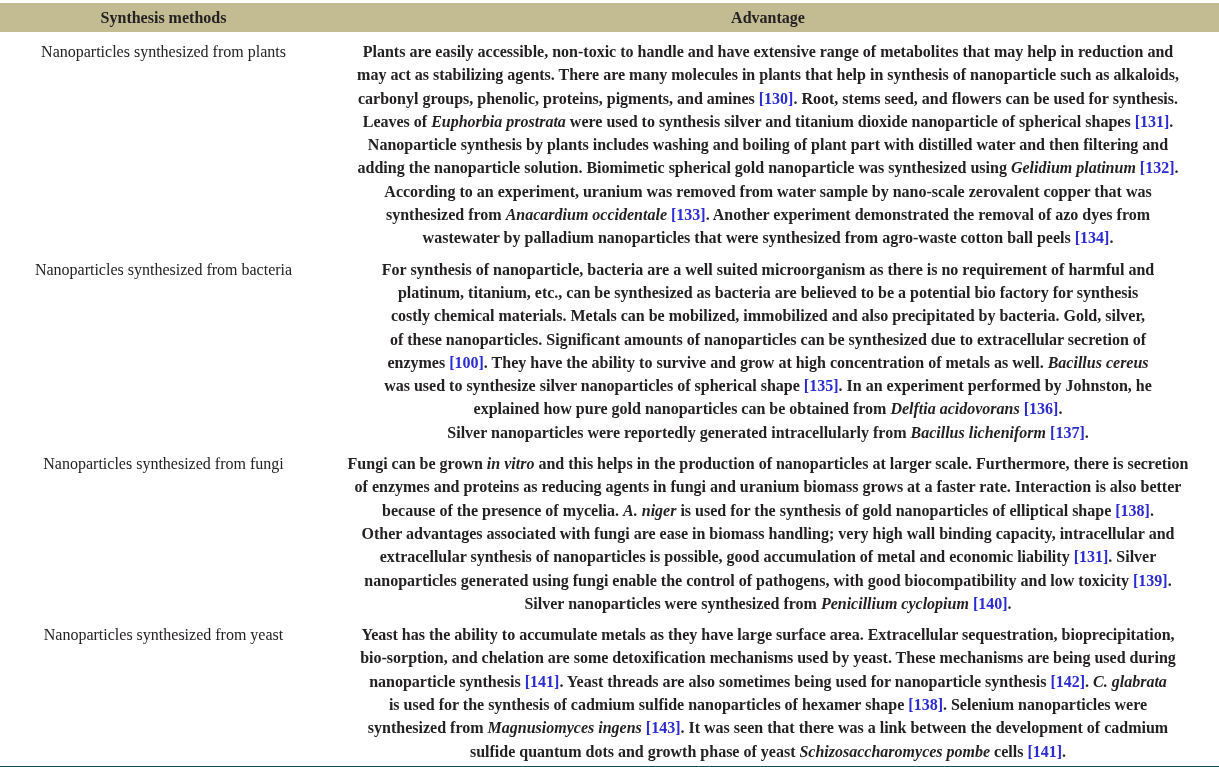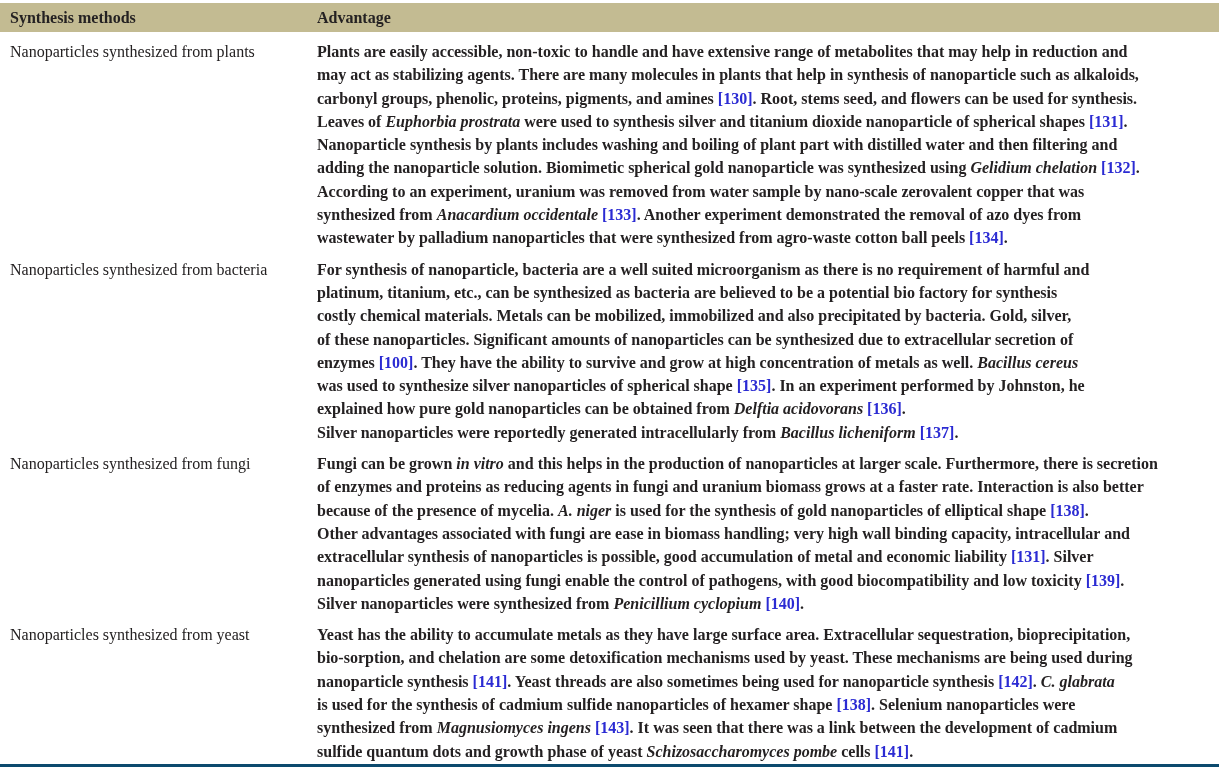--- a/index.html
+++ b/index.html
@@ -8,22 +8,23 @@
     overflow: hidden;
     background: #ffffff;
     font-family: "Liberation Serif", "DejaVu Serif", serif;
     font-size: 16px;
     color: #242122;
   }
   .paper-table {
     position: relative;
     width: 1219px;
     height: 765px;
-    border-bottom: 4px solid #0c4a6e;
+    border-bottom: 2px solid #0c4a6e;
     box-sizing: border-box;
+    text-align: center;
   }
   .thead {
     display: flex;
     margin-top: 3px;
     height: 29px;
     align-items: center;
     background: #c3bb92;
     font-weight: bold;
   }
   .col1 {
@@ -65,21 +66,21 @@
   </div>
   <div id="tbody">
   <div class="row">
     <div class="col1 method-cell">Nanoparticles synthesized from plants</div>
     <div class="col2 advantage-cell">
           <div class="line">Plants are easily accessible, non-toxic to handle and have extensive range of metabolites that may help in reduction and</div>
           <div class="line">may act as stabilizing agents. There are many molecules in plants that help in synthesis of nanoparticle such as alkaloids,</div>
           <div class="line">carbonyl groups, phenolic, proteins, pigments, and amines <a class="cite">[130]</a>. Root, stems seed, and flowers can be used for synthesis.</div>
           <div class="line">Leaves of <em>Euphorbia prostrata</em> were used to synthesis silver and titanium dioxide nanoparticle of spherical shapes <a class="cite">[131]</a>.</div>
           <div class="line">Nanoparticle synthesis by plants includes washing and boiling of plant part with distilled water and then filtering and</div>
-          <div class="line">adding the nanoparticle solution. Biomimetic spherical gold nanoparticle was synthesized using <em>Gelidium chelation</em> <a class="cite">[132]</a>.</div>
+          <div class="line">adding the nanoparticle solution. Biomimetic spherical gold nanoparticle was synthesized using <em>Gelidium platinum</em> <a class="cite">[132]</a>.</div>
           <div class="line">According to an experiment, uranium was removed from water sample by nano-scale zerovalent copper that was</div>
           <div class="line">synthesized from <em>Anacardium occidentale</em> <a class="cite">[133]</a>. Another experiment demonstrated the removal of azo dyes from</div>
           <div class="line">wastewater by palladium nanoparticles that were synthesized from agro-waste cotton ball peels <a class="cite">[134]</a>.</div>
         </div>
   </div>
 
   <div class="row">
     <div class="col1 method-cell">Nanoparticles synthesized from bacteria</div>
     <div class="col2 advantage-cell">
           <div class="line">For synthesis of nanoparticle, bacteria are a well suited microorganism as there is no requirement of harmful and</div>

